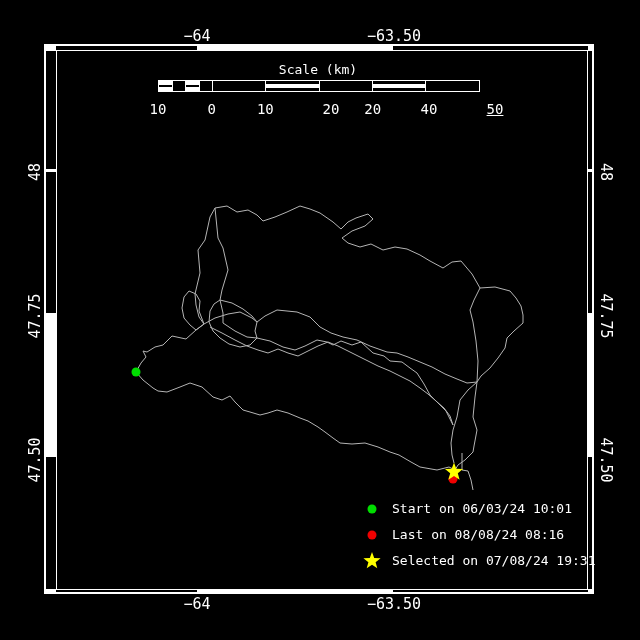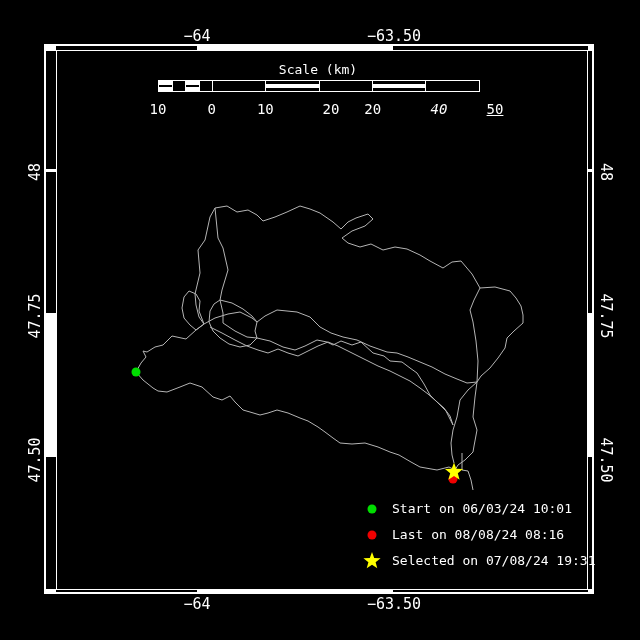--- a/index.html
+++ b/index.html
@@ -106,21 +106,21 @@
         <div class="sb-block sb-empty" style="left: 266.667px; width: 53.3333px;"></div>
         <div class="sb-divider" style="left: 266.167px;"></div>
       </div>
   </div>
   <div id="scale-ticks">
       <div class="scale-tick-label" style="left: 0px;">10</div>
       <div class="scale-tick-label" style="left: 53.6667px;">0</div>
       <div class="scale-tick-label" style="left: 107.333px;">10</div>
       <div class="scale-tick-label" style="left: 161px; margin-left: 12px;">20</div>
       <div class="scale-tick-label" style="left: 214.667px;">20</div>
-      <div class="scale-tick-label" style="left: 281px; font-style: italic;">40</div>
+      <div class="scale-tick-label" style="left: 271px;">40</div>
       <div class="scale-tick-label" style="left: 337px; text-decoration: underline;">50</div>
     </div>
 
   <div class="legend-row" style="top:498px;">
     <svg class="legend-icon" viewBox="0 0 22 22">
         <circle cx="11" cy="11" r="4.5" fill="#00dd00"></circle>
       </svg>
     <div class="legend-label">Start on 06/03/24 10:01</div>
   </div>
   <div class="legend-row" style="top:524px;">

